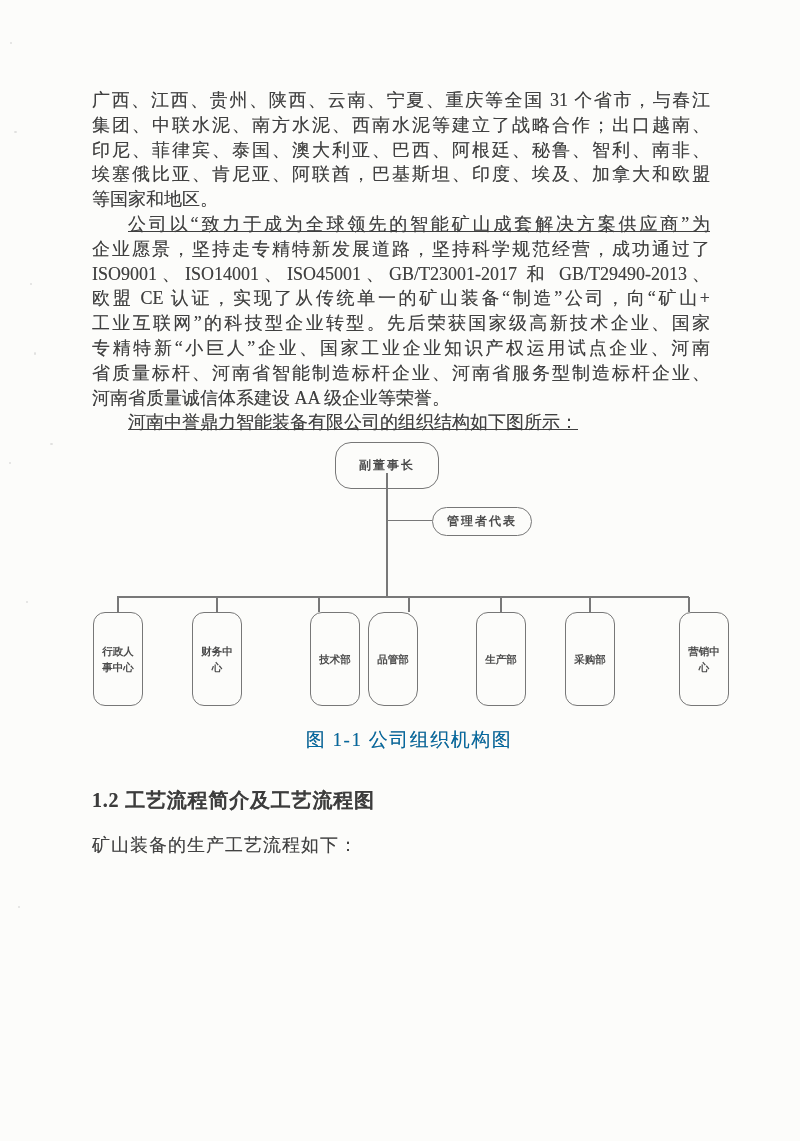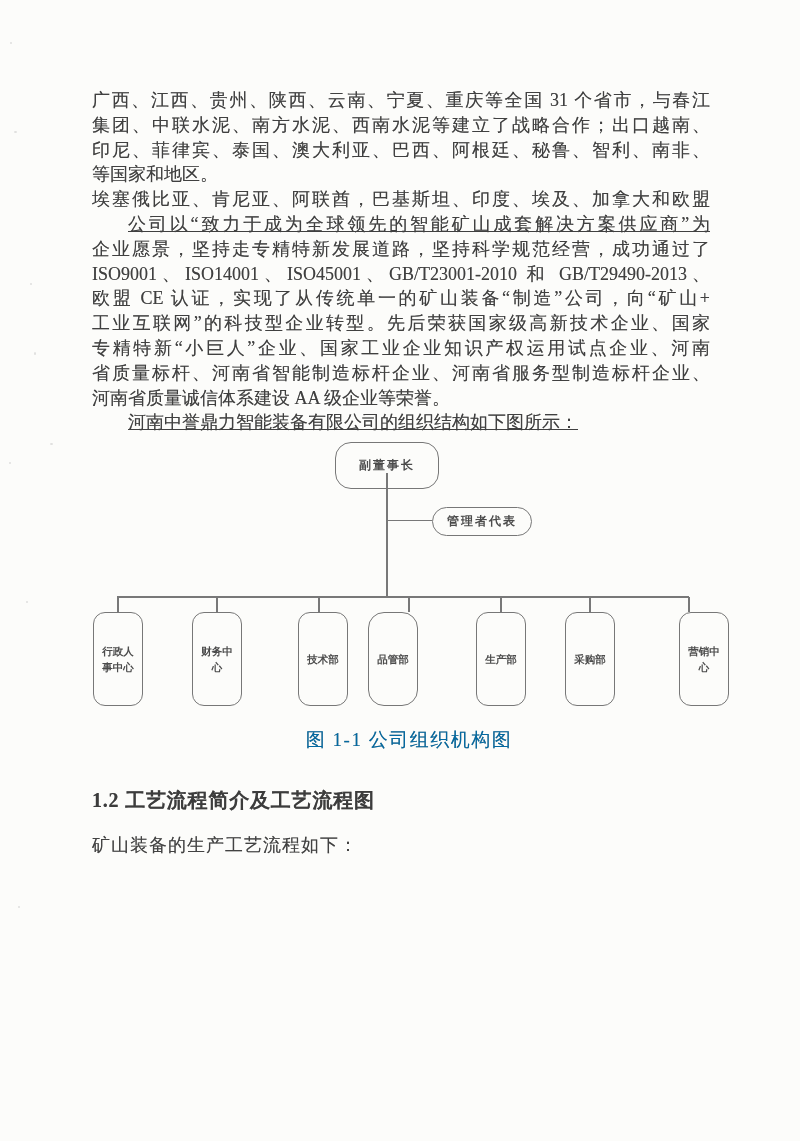--- a/index.html
+++ b/index.html
@@ -131,25 +131,25 @@
   <div class="speck" style="left:34px; top:352px; width:2px; height:3px;"></div>
   <div class="speck" style="left:50px; top:443px; width:3px; height:2px;"></div>
   <div class="speck" style="left:9px; top:462px; width:2px; height:2px;"></div>
   <div class="speck" style="left:26px; top:601px; width:2px; height:2px;"></div>
   <div class="speck" style="left:18px; top:906px; width:2px; height:2px;"></div>
 
   <div class="textblock">
       <div class="tline">广西、江西、贵州、陕西、云南、宁夏、重庆等全国 31 个省市，与春江</div>
       <div class="tline">集团、中联水泥、南方水泥、西南水泥等建立了战略合作；出口越南、</div>
       <div class="tline">印尼、菲律宾、泰国、澳大利亚、巴西、阿根廷、秘鲁、智利、南非、</div>
+      <div class="tline">埃塞俄比亚、肯尼亚、阿联酋，巴基斯坦、印度、埃及、加拿大和欧盟</div>
       <div class="tline lastline">等国家和地区。</div>
-      <div class="tline">埃塞俄比亚、肯尼亚、阿联酋，巴基斯坦、印度、埃及、加拿大和欧盟</div>
       <div class="tline indent">公司以“致力于成为全球领先的智能矿山成套解决方案供应商”为</div>
       <div class="tline">企业愿景，坚持走专精特新发展道路，坚持科学规范经营，成功通过了</div>
-      <div class="tline">ISO9001、ISO14001、ISO45001、GB/T23001-2010 和 GB/T29490-2013、</div>
+      <div class="tline">ISO9001、ISO14001、ISO45001、GB/T23001-2017 和 GB/T29490-2013、</div>
       <div class="tline">欧盟 CE 认证，实现了从传统单一的矿山装备“制造”公司，向“矿山+</div>
       <div class="tline">工业互联网”的科技型企业转型。先后荣获国家级高新技术企业、国家</div>
       <div class="tline">专精特新“小巨人”企业、国家工业企业知识产权运用试点企业、河南</div>
       <div class="tline">省质量标杆、河南省智能制造标杆企业、河南省服务型制造标杆企业、</div>
       <div class="tline lastline">河南省质量诚信体系建设 AA 级企业等荣誉。</div>
       <div class="tline lastline indent">河南中誉鼎力智能装备有限公司的组织结构如下图所示：</div>
     </div>
 
   <div class="orgchart">
     <div class="oc-line trunk"></div>
@@ -164,21 +164,21 @@
     <div>
         <div class="oc-line oc-stub" style="left: 117.25px;"></div>
         <div class="dept-box" style="left: 93px;">
           <span>行政人事中心</span>
         </div>
         <div class="oc-line oc-stub" style="left: 216.25px;"></div>
         <div class="dept-box" style="left: 192px;">
           <span>财务中心</span>
         </div>
         <div class="oc-line oc-stub" style="left: 318.25px;"></div>
-        <div class="dept-box" style="left: 298px;">
+        <div class="dept-box" style="left: 310px;">
           <span>技术部</span>
         </div>
         <div class="oc-line oc-stub" style="left: 408.25px;"></div>
         <div class="dept-box" style="left: 368px; border-radius: 16px;">
           <span>品管部</span>
         </div>
         <div class="oc-line oc-stub" style="left: 500.25px;"></div>
         <div class="dept-box" style="left: 476px;">
           <span>生产部</span>
         </div>

